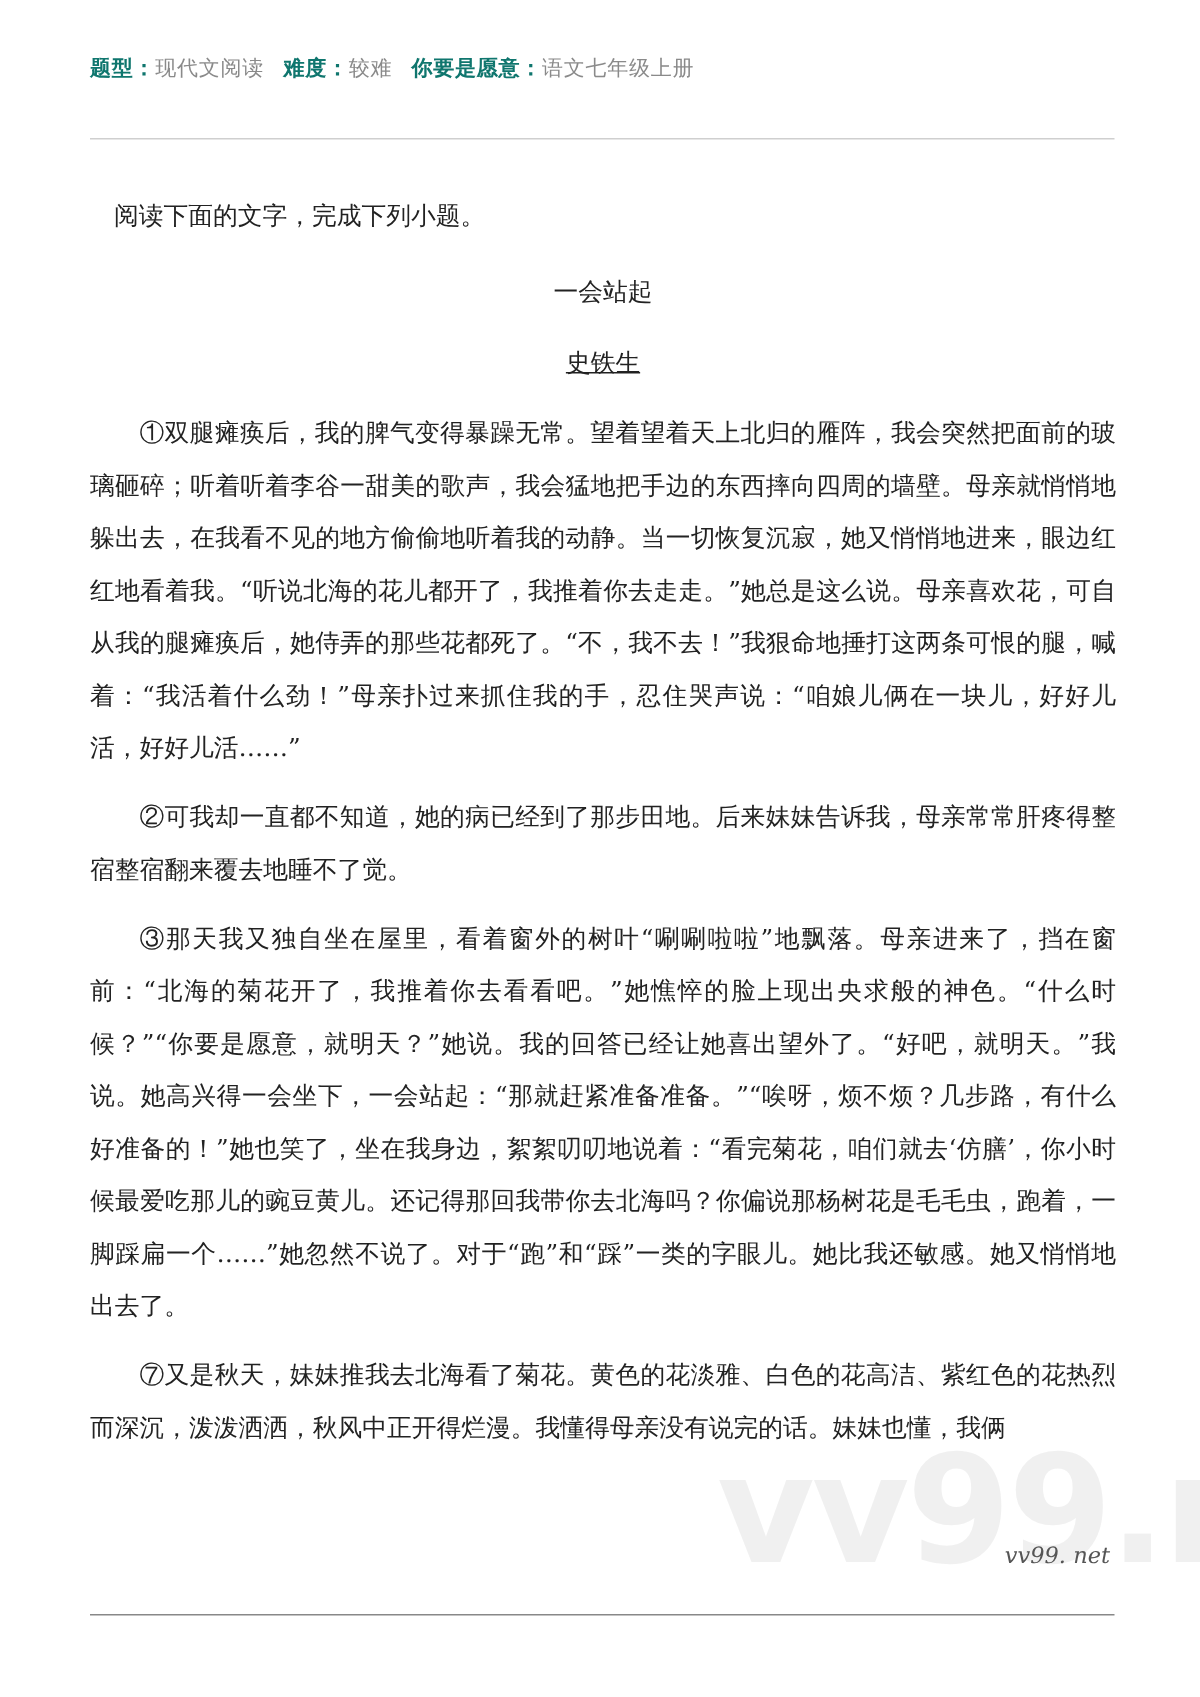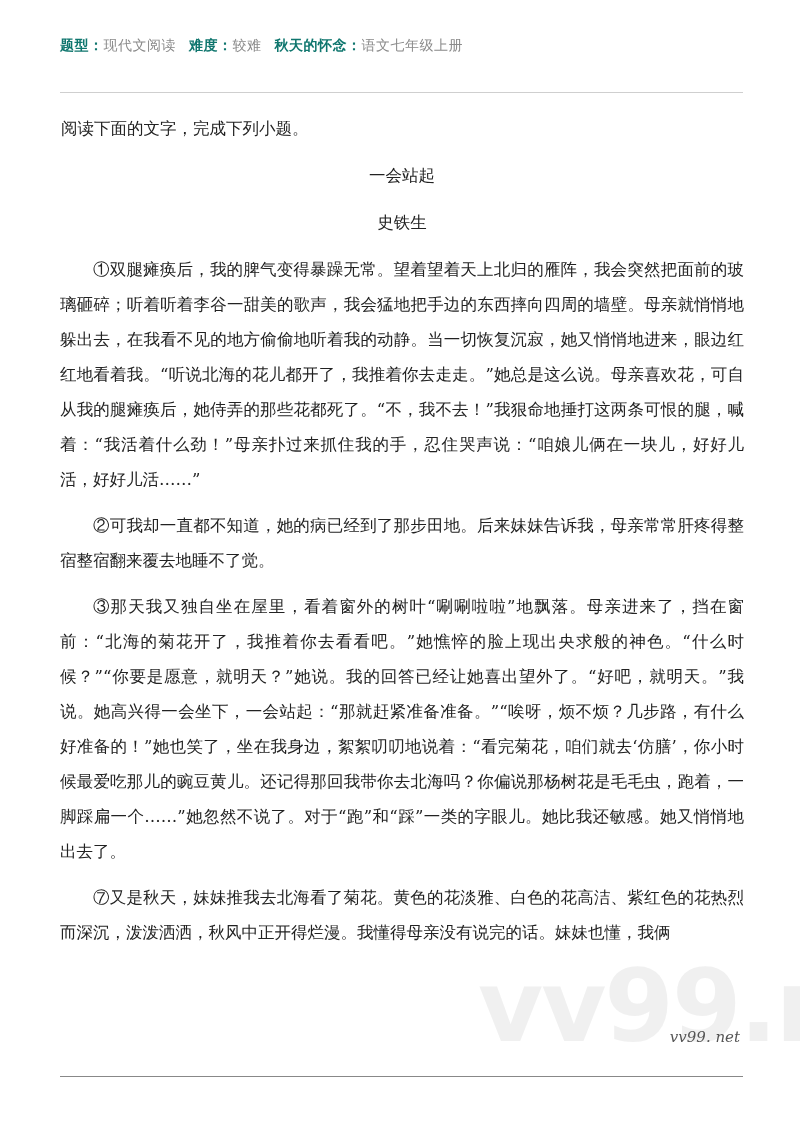--- a/index.html
+++ b/index.html
@@ -43,28 +43,28 @@
     .content {
       position: absolute;
       left: 60px;
       top: 110px;
       width: 684px;
       font-size: 16.5px;
       line-height: 35px;
       color: #222;
     }
     .intro {
-      margin: 1px;
+      margin: 16px;
     }
     .title, .author {
       text-align: center;
       margin: 0;
     }
     .title { margin-top: 12px; }
-    .author { margin-top: 12px; }
+    .author { margin-top: 12px; text-decoration: underline; }
     .para {
       margin: 11px 0 0 0;
       text-indent: 2em;
       text-align: justify;
     }
     .para.first { margin-top: 12px; }
     .watermark {
       position: absolute;
       left: 478px;
       top: 948px;
@@ -93,21 +93,21 @@
       font-size: 15px;
       color: #555;
     }
   </style>
 </head>
 <body>
 
 <div class="meta-bar">
   <span class="k">题型：</span><span class="v">现代文阅读</span>
   <span class="k">难度：</span><span class="v">较难</span>
-  <span class="k">秋天的怀念：</span><span class="v">语文七年级上册</span>
+  <span class="k">你要是愿意：</span><span class="v">语文七年级上册</span>
 </div>
 
 <div class="top-rule"></div>
 
 <div class="watermark">vv99.net</div>
 
 <div class="content">
   <p class="intro">阅读下面的文字，完成下列小题。</p>
   <p class="title">一会站起</p>
   <p class="author">史铁生</p>

